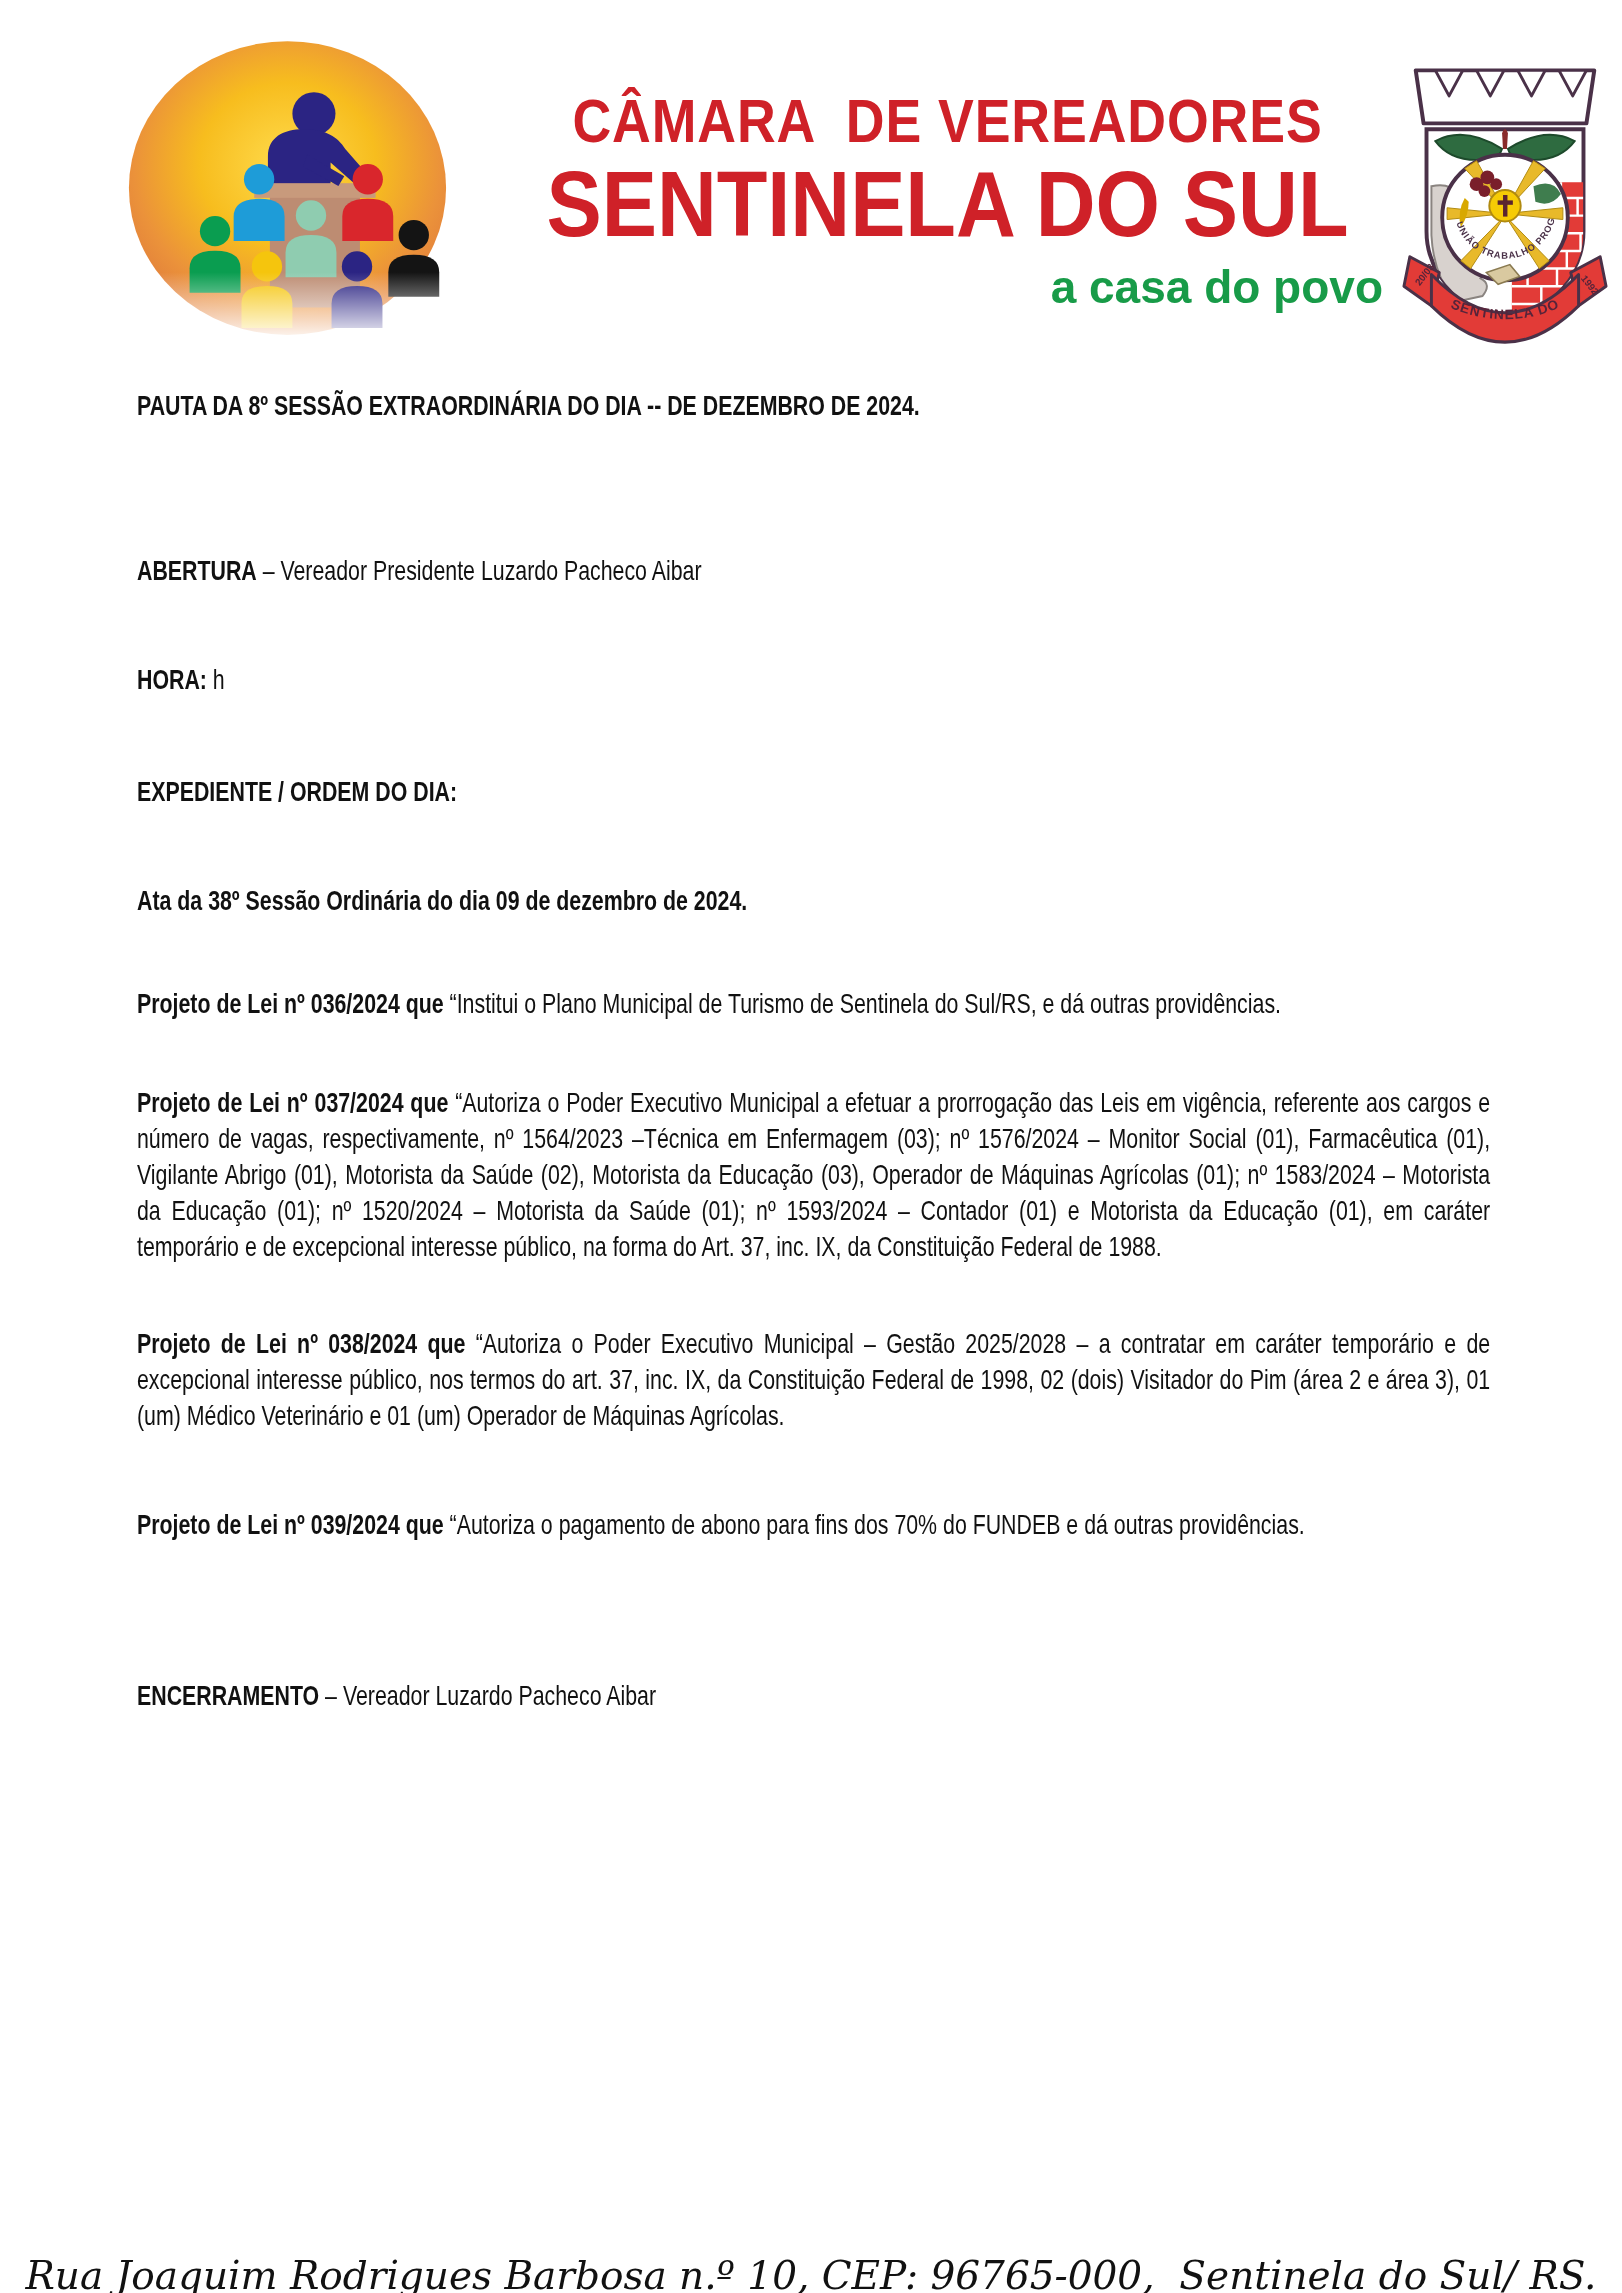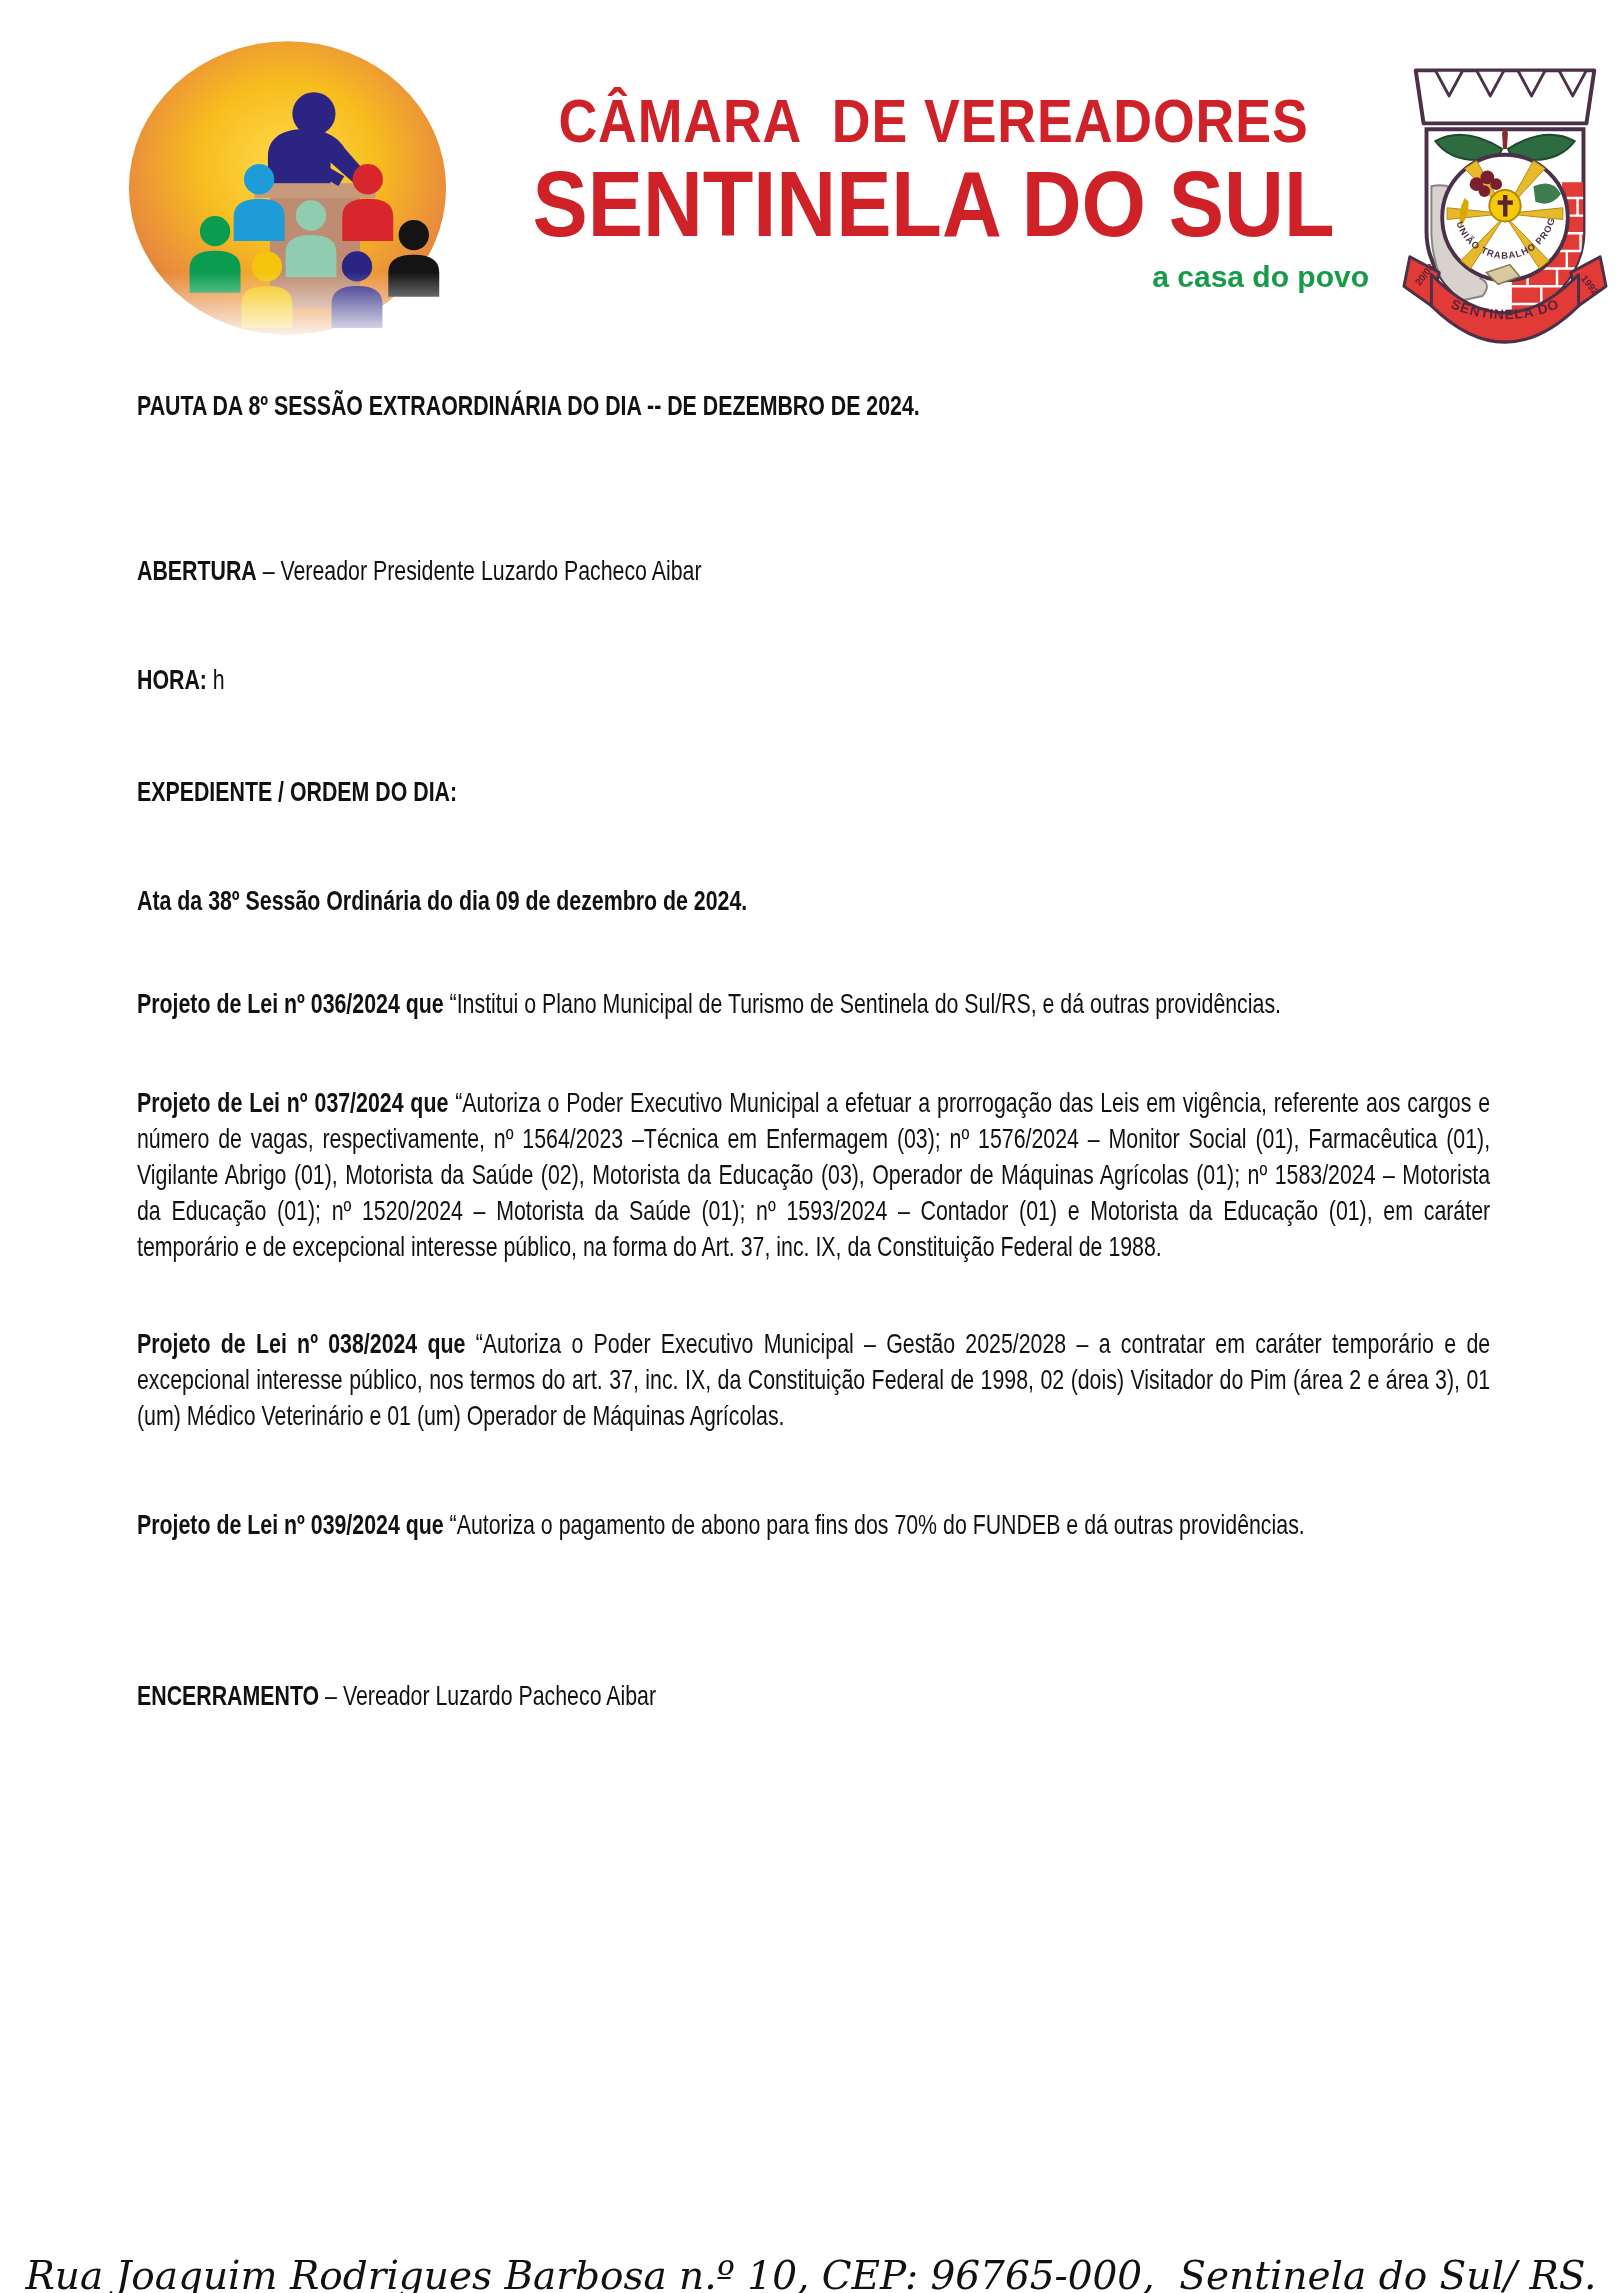--- a/index.html
+++ b/index.html
@@ -10,25 +10,25 @@
     background:#ffffff;
     overflow:hidden;
     font-family:"Liberation Sans", sans-serif;
     color:#111;
   }
 
   
   .logo-wrap { position:absolute; left:125px; top:39px; width:325px; height:304px; }
   .crest-wrap { position:absolute; left:1396px; top:39px; width:218px; height:312px; }
 
-  .org-block { position:absolute; left:469px; top:90px; width:929px; text-align:center; }
+  .org-block { position:absolute; left:483px; top:90px; width:929px; text-align:center; }
   .org-line1, .org-line2 { color:#cf2128; font-weight:bold; line-height:1.02; white-space:pre-wrap; }
   .org-line1 { font-size:61px; transform:scaleX(0.88); transform-origin:50% 50%; letter-spacing:1px; }
   .org-line2 { font-size:92px; transform:scaleX(0.90); transform-origin:50% 50%; margin-top:5.9px; }
-  .org-tagline { color:#189b48; font-weight:bold; font-size:30px; text-align:right; padding-right:29px; margin-top:7.8px; }
+  .org-tagline { color:#189b48; font-weight:bold; font-size:46px; text-align:right; padding-right:29px; margin-top:7.8px; }
 
   
   .content {
     position:absolute; left:137px; top:353px;
     width:1737px;
     transform:scaleX(0.779);
     transform-origin:0 0;
     font-size:27.4px; line-height:36px;
   }
   .doc-title { font-weight:bold; margin-top:35px; }

